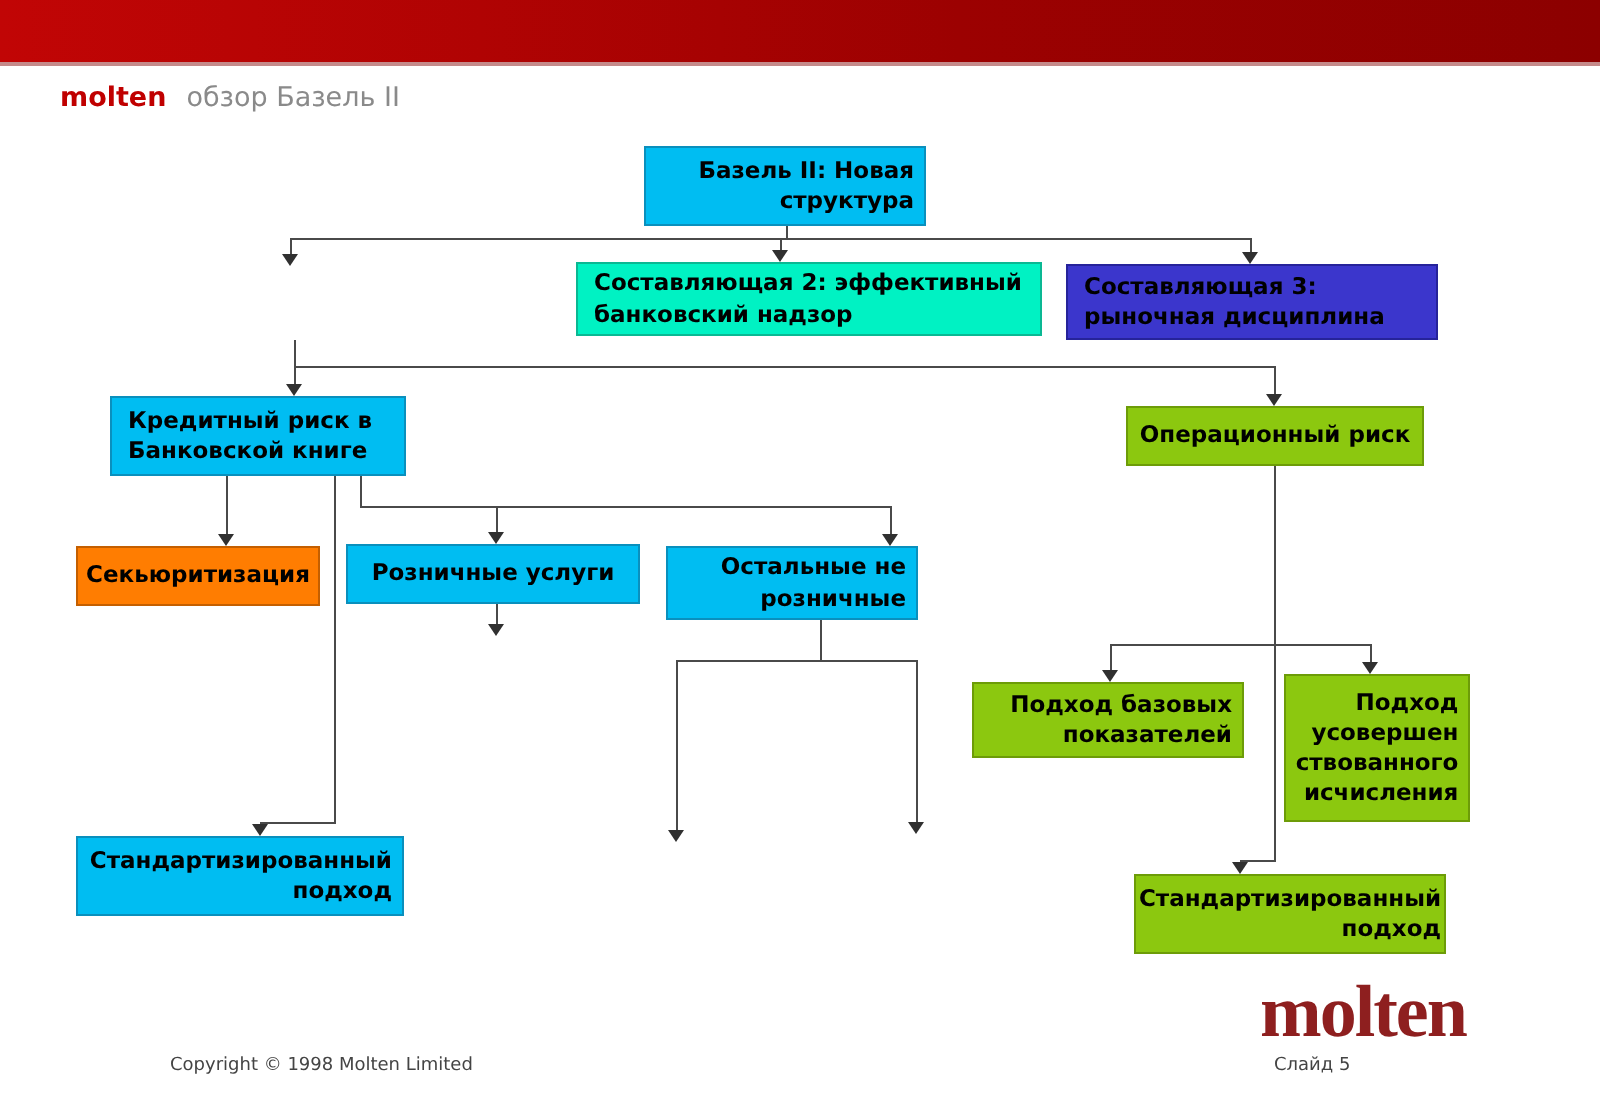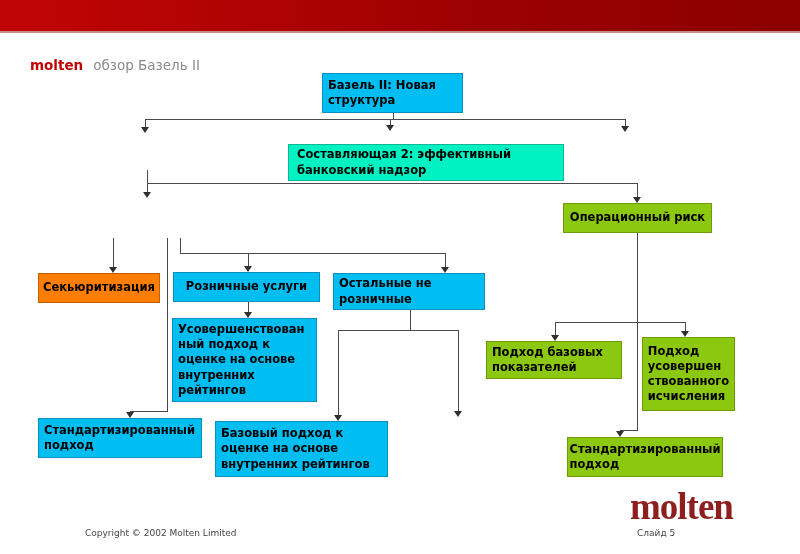--- a/index.html
+++ b/index.html
@@ -9,28 +9,28 @@
   html,body{margin:0;padding:0;background:#fff;}
   .slide{
     position:relative; width:800px; height:554px; background:#fff; overflow:hidden;
     font-family:"DejaVu Sans","Liberation Sans",sans-serif;
   }
   .topbar{
     position:absolute; left:0; top:0; width:800px; height:31px;
     background:linear-gradient(90deg,var(--banner_start) 0%, #b00303 30%, #9c0101 60%, var(--banner_end) 100%);
     border-bottom:2px solid #c58a8a;
   }
-  .page-header{position:absolute; left:30px; top:41px; font-size:13.5px;margin-top:16px;}
+  .page-header{position:absolute; left:30px; top:41px; font-size:13.5px;}
   .page-header .brand{color:#c00000; font-weight:bold; margin-right:10px;}
   .page-header .htitle{color:#8a8a8a;}
 
   
   .node{
     position:absolute; box-sizing:border-box; display:flex; align-items:center; justify-content:center;
-    text-align:left; font-weight:bold; font-size:11.5px; line-height:1.32; color:#000;
+    text-align:right; font-weight:bold; font-size:11.5px; line-height:1.32; color:#000;
     padding:2px 5px; border:1px solid rgba(0,0,0,.28);
   }
   .node.ta-left{justify-content:flex-start; text-align:left; padding-left:8px;}
   .cyan{background:var(--cyan); border-color:#0a90bd;}
   .mint{background:var(--mint); border-color:#0ab893;}
   .blue{background:var(--blue); border-color:#26239a;}
   .orange{background:var(--orange); border-color:#c45f00;}
   .green{background:var(--green); border-color:#6d9c08;}
 
   
@@ -104,34 +104,34 @@
   <div class="h" style="left:555px;top:322px;width:130px"></div>
   <div class="v" style="left:555px;top:322px;height:13px"></div>
   <div class="arr" style="left:555px;top:335px"></div>
   <div class="v" style="left:685px;top:322px;height:9px"></div>
   <div class="arr" style="left:685px;top:331px"></div>
   <div class="h" style="left:620px;top:430px;width:18px"></div>
   <div class="arr" style="left:620px;top:431px"></div>
 
   <div class="node cyan" style="left:322px;top:73px;width:141px;height:40px">Базель II: Новая структура</div>
 
-  <div class="node mint ta-left" style="left:288px;top:144px;width:276px;height:37px">Составляющая 2: эффективный банковский надзор</div>
+  <div class="node mint ta-left" style="left:288px;top:131px;width:233px;height:37px">Составляющая 2: эффективный банковский надзор</div>
+  <div class="node blue ta-left" style="left:533px;top:132px;width:186px;height:38px">Составляющая 3: рыночная дисциплина</div>
 
+  <div class="node cyan ta-left" style="left:55px;top:198px;width:148px;height:40px">Кредитный риск в Банковской книге</div>
   <div class="node green" style="left:563px;top:203px;width:149px;height:30px">Операционный риск</div>
 
   <div class="node cyan" style="left:173px;top:272px;width:147px;height:30px">Розничные услуги</div>
   <div class="node orange" style="left:38px;top:273px;width:122px;height:30px">Секьюритизация</div>
-  <div class="node cyan" style="left:333px;top:273px;width:152px;height:37px">Остальные не розничные</div>
+  <div class="node cyan" style="left:333px;top:273px;width:126px;height:37px">Остальные не розничные</div>
 
-  <div class="node cyan" style="left:172px;top:318px;width:145px;height:84px">Усовершенствован ный подход к оценке на основе внутренних рейтингов</div>
 
   <div class="node green" style="left:486px;top:341px;width:136px;height:38px">Подход базовых показателей</div>
   <div class="node green" style="left:642px;top:337px;width:93px;height:74px">Подход усовершен ствованного исчисления</div>
 
   <div class="node cyan" style="left:38px;top:418px;width:164px;height:40px">Стандартизированный подход</div>
-  <div class="node cyan" style="left:215px;top:421px;width:173px;height:56px">Базовый подход к оценке на основе внутренних рейтингов</div>
   <div class="node green" style="left:567px;top:437px;width:156px;height:40px">Стандартизированный подход</div>
 
   <div class="logo">molten</div>
-  <div class="copyright">Copyright © 2002 Molten Limited</div>
+  <div class="copyright">Copyright © 1998 Molten Limited</div>
   <div class="slide-num">Слайд 5</div>
 
 </div>
 
 </body></html>

